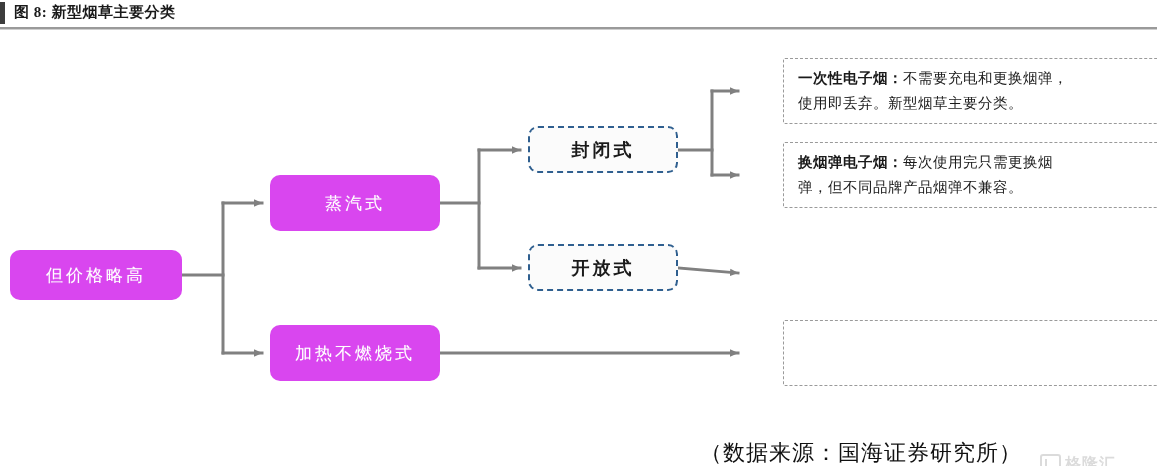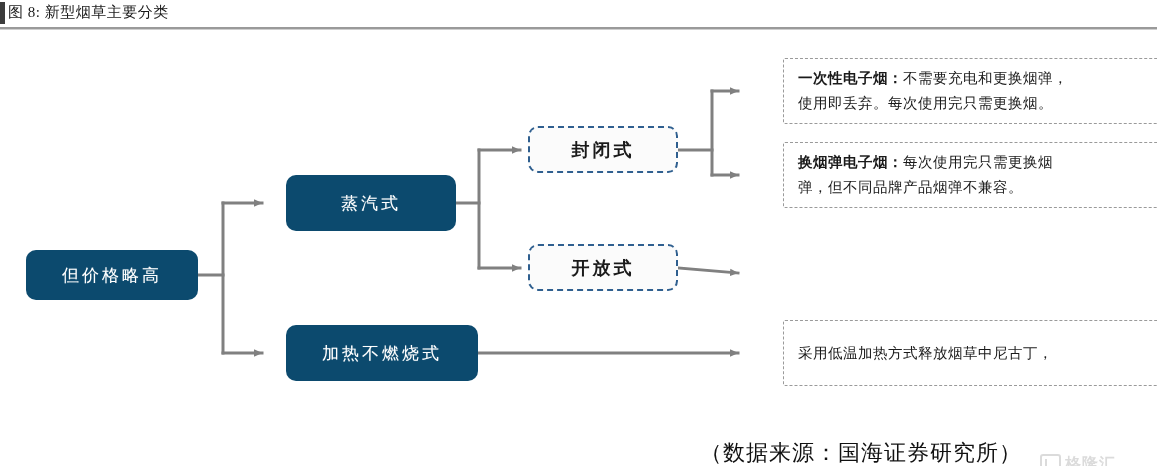--- a/index.html
+++ b/index.html
@@ -13,22 +13,22 @@
 
   
   .header{
     position:absolute;left:0;top:0;width:1157px;height:30px;
   }
   .header-bar{
     position:absolute;left:0;top:2px;width:5px;height:22px;
     background:#3c3c3c;
   }
   .header-title{
-    position:absolute;left:8px;top:3px;
-    font-size:15px;font-weight:normal;color:#1a1a1a;
+    position:absolute;left:14px;top:3px;
+    font-size:15px;font-weight:bold;color:#1a1a1a;
     letter-spacing:0.5px;white-space:nowrap;
   }
   .header-rule{
     position:absolute;left:0;top:27px;width:1157px;height:3px;
     background:#9a9a9a;
   }
   .header-rule::after{
     content:"";position:absolute;left:0;top:2px;width:1157px;height:1px;
     background:#cfcfcf;
   }
@@ -43,28 +43,27 @@
   }
 
   
   .node{
     position:absolute;
     box-sizing:border-box;
     display:flex;align-items:center;justify-content:center;
     text-align:center;
   }
   .node-primary{
-    background:#0c4a6e;
+    background:#d946ef;
     border-radius:10px;
     color:#ffffff;
     font-size:17px;
     letter-spacing:3px;
     font-weight:normal;
     text-shadow:0 0 1px rgba(255,255,255,.35);
-    margin-left:16px;
   }
   .node-dashed{
     background:#fbfbfb;
     border:2px dashed #2f5f8f;
     border-radius:10px;
     color:#1a1a1a;
     font-size:18px;
     font-weight:bold;
     letter-spacing:3px;
   }
@@ -79,21 +78,21 @@
     justify-content:flex-start;
     padding:6px 14px;
     letter-spacing:0.5px;
     margin-left:38px;
   }
   .node-desc .lead{font-weight:bold;}
 
   
   #n-root      {left:10px; top:220px;  width:172px; height:50px;}
   #n-vapor     {left:270px;top:145px;  width:170px; height:56px;}
-  #n-hnb       {left:270px;top:295px;  width:192px; height:56px;}
+  #n-hnb       {left:270px;top:295px;  width:170px; height:56px;}
   #n-closed    {left:528px;top:96px;   width:150px; height:47px;}
   #n-open      {left:528px;top:214px;  width:150px; height:47px;}
   #d-disposable{left:745px;top:28px;   width:388px; height:66px;}
   #d-pod       {left:745px;top:112px;  width:388px; height:66px;}
   #d-refill    {left:745px;top:210px;  width:388px; height:66px;}
   #d-hnb       {left:745px;top:290px;  width:388px; height:66px;}
 
   
   .source{
     position:absolute;left:700px;top:408px;
@@ -172,35 +171,35 @@
   <div class="node node-dashed" id="n-closed">
     <span>封闭式</span>
   </div>
   <div class="node node-dashed" id="n-open">
     <span>开放式</span>
   </div>
 
   <div class="node node-desc" id="d-disposable">
     <div>
       <span class="lead">一次性电子烟：</span><span>不需要充电和更换烟弹，</span><br>
-      <span>使用即丢弃。每次使用完只需更换烟。</span>
+      <span>使用即丢弃。新型烟草主要分类。</span>
     </div>
   </div>
 
   <div class="node node-desc" id="d-pod">
     <div>
       <span class="lead">换烟弹电子烟：</span><span>每次使用完只需更换烟</span><br>
       <span>弹，但不同品牌产品烟弹不兼容。</span>
     </div>
   </div>
 
 
   <div class="node node-desc" id="d-hnb">
     <div>
-      <span>采用低温加热方式释放烟草中尼古丁，</span><br>
+      <br>
     </div>
   </div>
 
   <div class="source">（数据来源：国海证券研究所）</div>
 
   <div class="watermark">
     <span class="wm-logo"></span>
     <span class="wm-text">格隆汇</span>
   </div>
 

